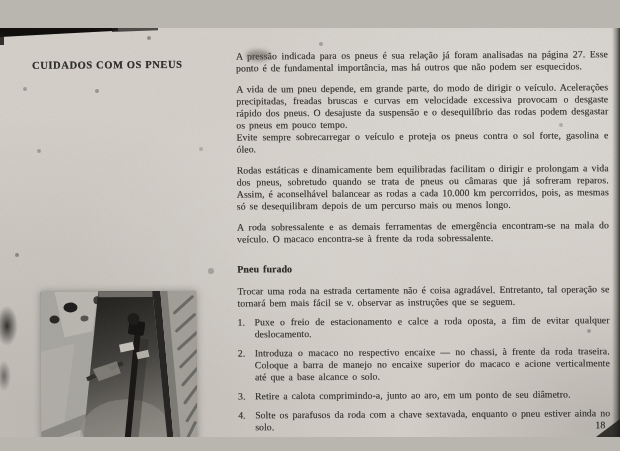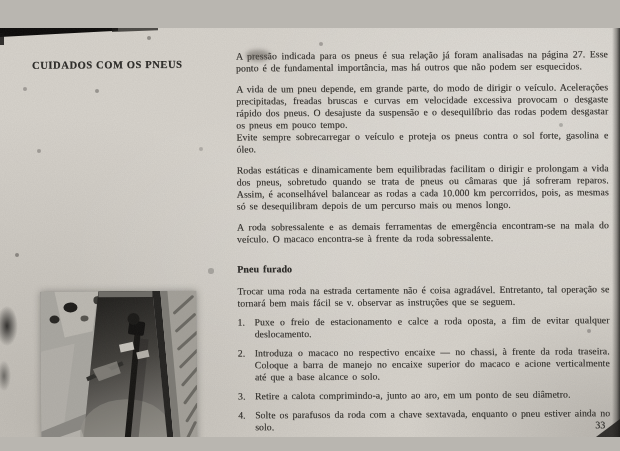--- a/index.html
+++ b/index.html
@@ -162,21 +162,21 @@
           <span class="step-num">3.</span>
           <span class="step-text">Retire a calota comprimindo-a, junto ao aro, em um ponto de seu diâmetro.</span>
         </div>
         <div class="step">
           <span class="step-num">4.</span>
           <span class="step-text">Solte os parafusos da roda com a chave sextavada, enquanto o pneu estiver ainda no solo.</span>
         </div>
       </div>
     </div>
 
-    <div id="page-number">33</div>
+    <div id="page-number">18</div>
   </div>
 
   <div class="smudge"></div>
 
   <svg class="grain" width="620" height="451">
     <filter id="noise">
       <feTurbulence type="fractalNoise" baseFrequency="0.9" numOctaves="2" stitchTiles="stitch"></feTurbulence>
       <feColorMatrix type="matrix" values="0 0 0 0 0.18  0 0 0 0 0.17  0 0 0 0 0.16  0 0 0 0.45 0"></feColorMatrix>
     </filter>
     <rect width="620" height="451" filter="url(#noise)"></rect>

